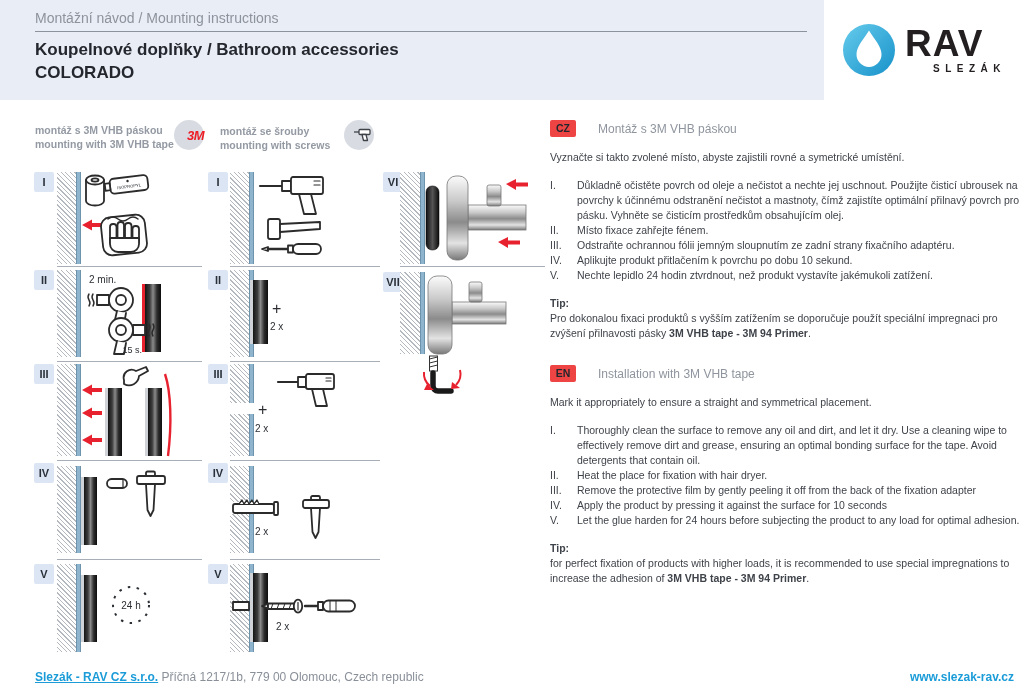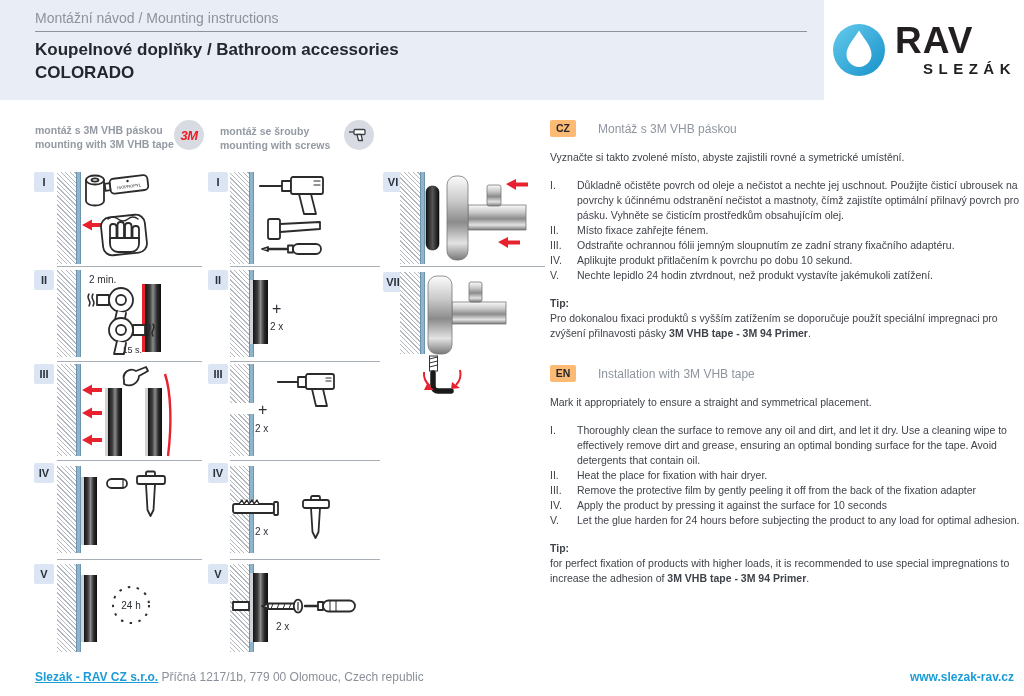--- a/index.html
+++ b/index.html
@@ -6,50 +6,50 @@
   .page { position:relative; width:1024px; height:696px; background:#fff; overflow:hidden;
           font-family:"Liberation Sans",sans-serif; color:#43464c; }
   .abs { position:absolute; }
 
   
   .header-band { left:0; top:0; width:1024px; height:100px; background:#e9edf6; }
   .logo-box { left:824px; top:0; width:200px; height:100px; background:#fff;
               display:flex; align-items:center; justify-content:center; gap:9px; }
   .logo-text { display:flex; flex-direction:column; align-items:flex-start; }
   .logo-brand { font-size:37px; font-weight:bold; color:#231f20; letter-spacing:1px; line-height:34px; }
-  .logo-sub { font-size:15px; font-weight:bold; color:#231f20; letter-spacing:5.5px; margin-top:2px;margin-left:28px; }
+  .logo-sub { font-size:10px; font-weight:bold; color:#231f20; letter-spacing:5.5px; margin-top:2px;margin-left:28px; }
   .hdr-sub { left:35px; top:10px; width:772px; font-size:14px; color:#8d939c;
              padding-bottom:5px; border-bottom:1px solid #8d939c; }
   .hdr-title { left:35px; top:38px; font-size:17px; font-weight:bold; color:#24272d; line-height:23px; }
 
   
   .method-label { font-size:10.5px; font-weight:bold; color:#949aa3; line-height:14px; }
   .circle-badge { width:30px; height:30px; border-radius:50%; background:#d8dce2;
-                  display:flex; align-items:center; justify-content:center; }
+                  display:flex; align-items:center; justify-content:flex-end; }
   .threeM { color:#ee1c25; font-weight:bold; font-style:italic; font-size:13px; letter-spacing:-0.5px; }
 
   
   .badge { width:20px; height:20px; background:#dbe5f4; color:#2b3038; font-weight:bold; font-size:11px;
            display:flex; align-items:center; justify-content:center; border-radius:2px; }
   .wall { background:repeating-linear-gradient(45deg,#b4b8bf 0,#b4b8bf 1px,#ffffff 1px,#ffffff 3.2px); }
   .wstrip { background:#8fb5ce; border-left:1px solid #6d93ad; border-right:1px solid #6d93ad; box-sizing:border-box; }
   .sep { height:1px; background:#a8aeb6; }
   .bstrip { background:linear-gradient(90deg,#141414 0,#3d3d3d 30%,#8a8a8a 50%,#2c2c2c 75%,#0d0d0d 100%); }
   .bedge { background:#cfd2d6; }
   .redline { background:#e8212f; }
 
   svg .ol { fill:#fff; stroke:#2b2b2b; stroke-width:1.8; stroke-linejoin:round; stroke-linecap:round; }
   svg .thin { fill:none; stroke:#2b2b2b; stroke-width:1.4; stroke-linecap:round; }
   svg text { font-family:"Liberation Sans",sans-serif; fill:#2b2e33; }
   svg .red { fill:#e8212f; stroke:none; }
 
   
   .text-col { left:550px; top:120px; width:470px; font-size:10.5px; line-height:15px; color:#3f434a; }
   .lang-head { display:flex; gap:22px; align-items:flex-start; margin-bottom:13px; }
-  .lang-badge { width:26px; height:17px; background:#fdba74; font-weight:bold; font-size:10.5px; color:#23262c;
+  .lang-badge { width:26px; height:17px; background:#ef4444; font-weight:bold; font-size:10.5px; color:#23262c;
                 display:flex; align-items:center; justify-content:center; border-radius:2px; flex:none; }
   .lang-title { font-size:12px; color:#8f959e; padding-top:2px; }
   .intro { margin-bottom:13px; }
   .li { display:flex; }
   .li .n { width:27px; flex:none; }
   .li .t { flex:1; }
   .tip { margin-top:13px; }
   .tip-label { font-weight:bold; }
   .en-block { margin-top:24px; }
 

